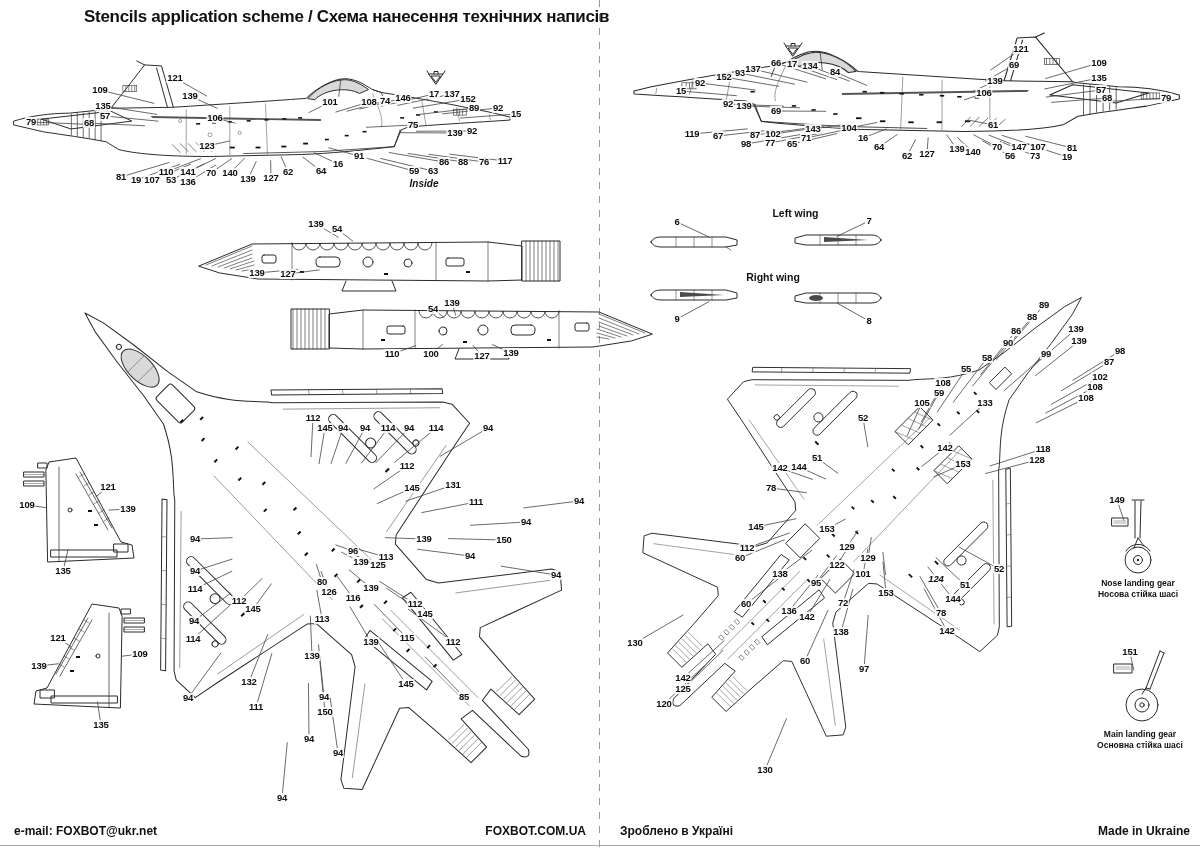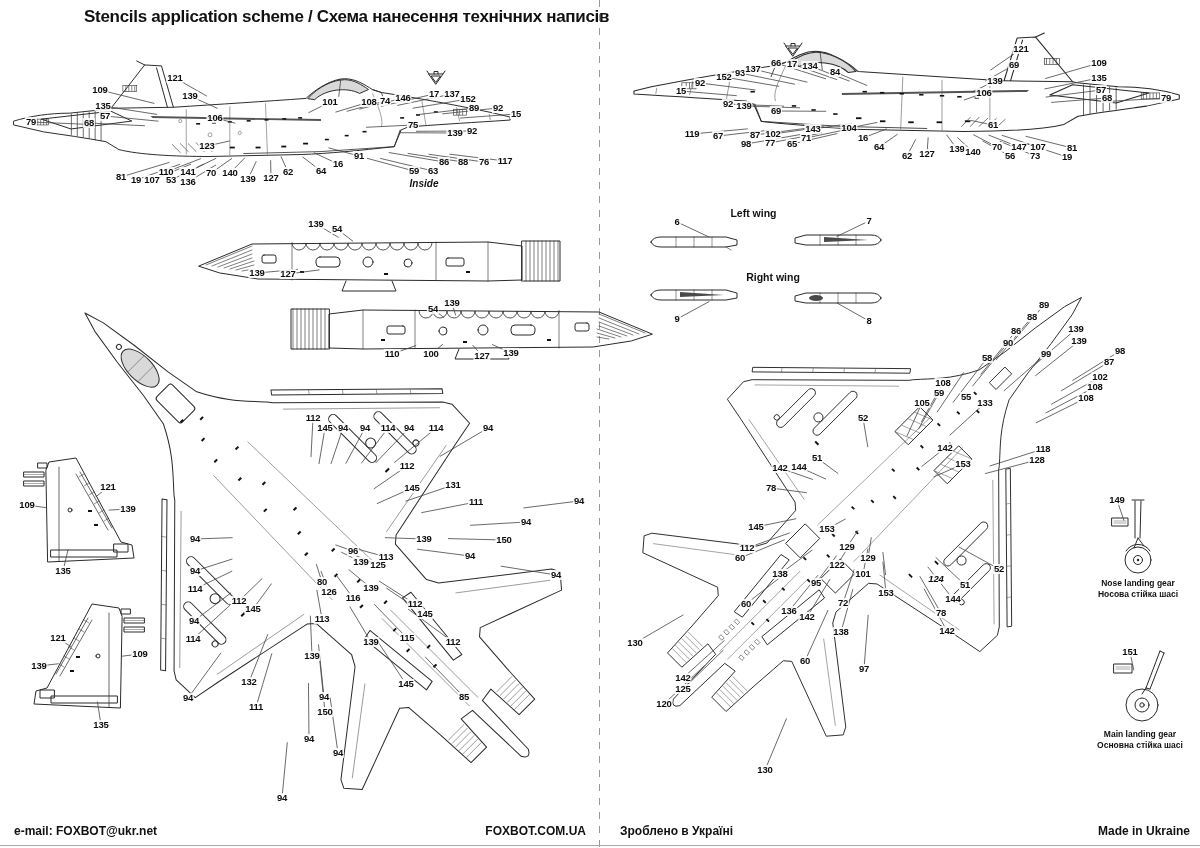--- a/index.html
+++ b/index.html
@@ -424,21 +424,21 @@
         <circle cx="34" cy="57" r="16"></circle>
           <circle cx="34" cy="57" r="7"></circle>
           <circle cx="34" cy="57" r="2.2"></circle>
         <rect x="6" y="16" width="18" height="9"></rect>
         <path d="M8,19 L22,19 M8,21 L22,21" stroke-width="0.4"></path>
       </g>
     </svg>
   </div>
 
   <div class="caption small" style="left:424px;top:183px;font-style:italic;">Inside</div>
-  <div class="caption" style="left:731px;top:213px;padding-left:45px;">Left wing</div>
+  <div class="caption" style="left:773px;top:213px;padding-left:45px;">Left wing</div>
   <div class="caption" style="left:773px;top:277px;">Right wing</div>
 
   <div class="gear-cap" style="left:1068px;top:578px;">
     <div>Nose landing gear</div>
     <div>Носова стійка шасі</div>
   </div>
   <div class="gear-cap" style="left:1070px;top:729px;">
     <div>Main landing gear</div>
     <div>Основна стійка шасі</div>
   </div>
@@ -827,21 +827,21 @@
       <span class="callout" style="left: 464px; top: 697px;">85</span>
       <span class="callout" style="left: 677px; top: 222px;">6</span>
       <span class="callout" style="left: 869px; top: 221px;">7</span>
       <span class="callout" style="left: 677px; top: 319px;">9</span>
       <span class="callout" style="left: 869px; top: 321px;">8</span>
       <span class="callout" style="left: 1044px; top: 305px;">89</span>
       <span class="callout" style="left: 1032px; top: 317px;">88</span>
       <span class="callout" style="left: 1016px; top: 331px;">86</span>
       <span class="callout" style="left: 1008px; top: 343px;">90</span>
       <span class="callout" style="left: 987px; top: 358px;">58</span>
-      <span class="callout" style="left: 966px; top: 369px; margin-top: 28px;">55</span>
+      <span class="callout" style="left: 966px; top: 369px;">55</span>
       <span class="callout" style="left: 1046px; top: 354px;">99</span>
       <span class="callout" style="left: 1076px; top: 329px;">139</span>
       <span class="callout" style="left: 1079px; top: 341px;">139</span>
       <span class="callout" style="left: 1120px; top: 351px;">98</span>
       <span class="callout" style="left: 1109px; top: 362px;">87</span>
       <span class="callout" style="left: 1100px; top: 377px;">102</span>
       <span class="callout" style="left: 1095px; top: 387px;">108</span>
       <span class="callout" style="left: 1086px; top: 398px;">108</span>
       <span class="callout" style="left: 943px; top: 383px;">108</span>
       <span class="callout" style="left: 939px; top: 393px;">59</span>

